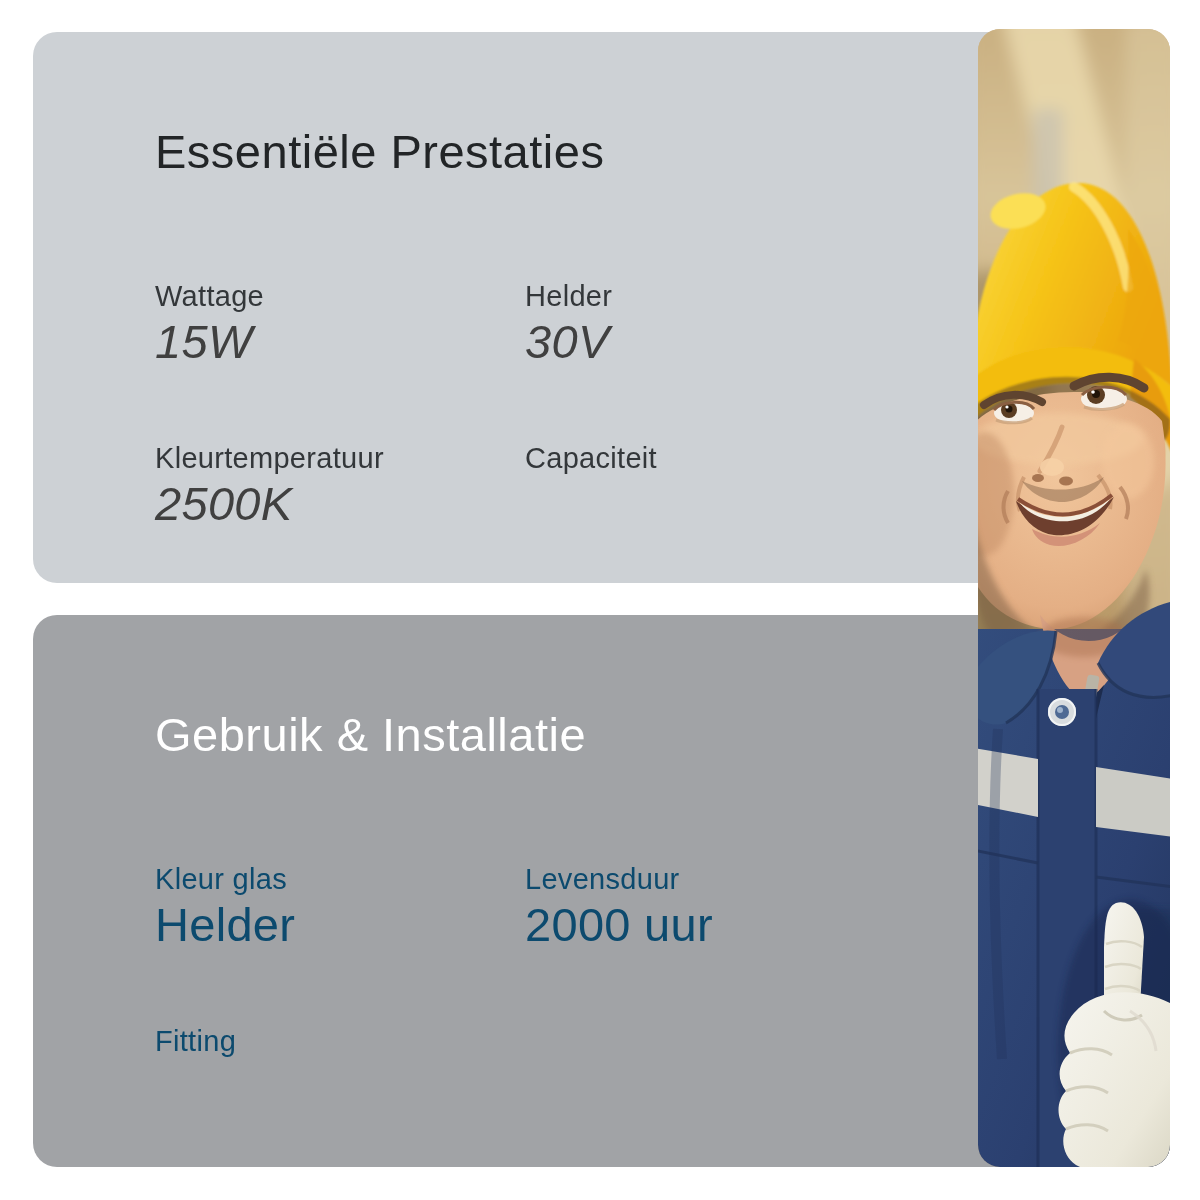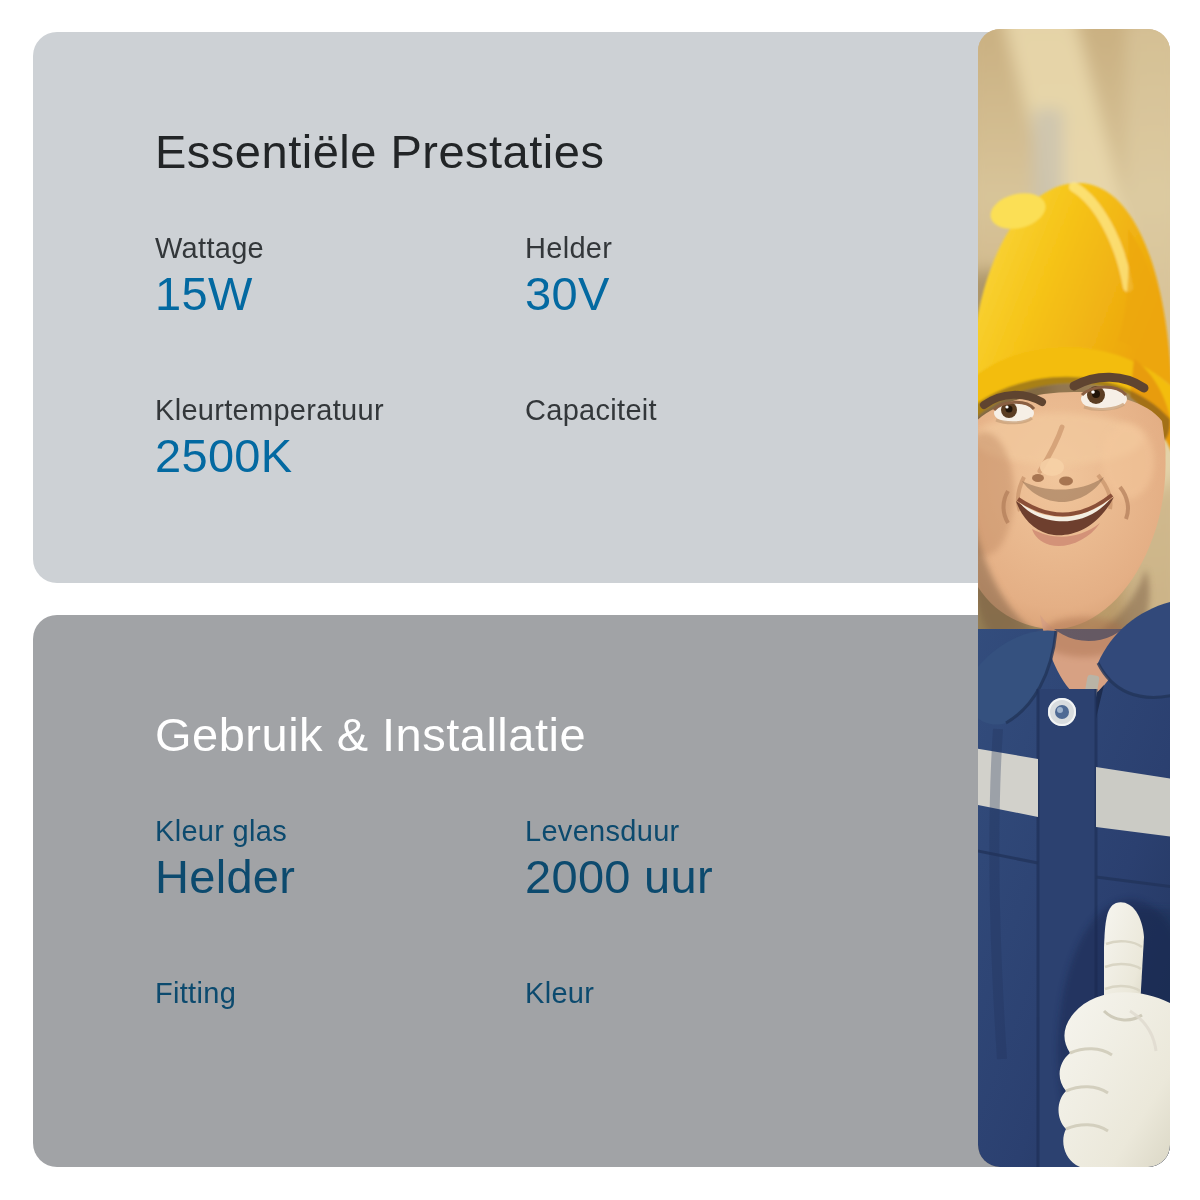--- a/index.html
+++ b/index.html
@@ -9,30 +9,30 @@
 
   .card { position:absolute; left:33px; width:1036px; border-radius:24px; }
   .card-light { top:32px; height:551px; background:#cdd1d5; }
   .card-dark  { top:615px; height:552px; background:#a1a3a6;padding-left:28px; }
 
   .card-title { position:absolute; left:122px; top:92px; font-size:47px; line-height:56px;
                 font-weight:400; letter-spacing:0.5px; }
   .card-light .card-title { color:#222527; }
   .card-dark  .card-title { color:#ffffff; }
 
-  .spec { position:absolute; }
+  .spec { position:absolute;margin-top:48px; }
   .spec.c1 { left:122px; }
   .spec.c2 { left:492px; }
   .spec.r1 { top:198px; }
   .spec.r2 { top:360px; }
 
   .spec-label { font-size:29px; line-height:36px; font-weight:400; letter-spacing:0.3px; }
   .spec-value { font-size:47px; line-height:52px; font-weight:400; letter-spacing:0.3px; margin-top:2px; }
   .card-light .spec-label { color:#33373a; }
-  .card-light .spec-value { color:#0369a1; }
+  .card-light .spec-value { color:#404040;font-style:italic; }
   .card-dark  .spec-label { color:#0c4a6e; }
   .card-dark  .spec-value { color:#0c4a6e; }
 
   .photo { position:absolute; left:978px; top:29px; width:192px; height:1138px;
            border-radius:22px; overflow:hidden; background:#cdb488; }
   .photo svg { display:block; width:100%; height:100%; }
 </style>
 </head>
 <body>
 
@@ -66,21 +66,20 @@
       <div class="spec-value">Helder</div>
     </div>
     <div class="spec c2 r1">
       <div class="spec-label">Levensduur</div>
       <div class="spec-value">2000 uur</div>
     </div>
     <div class="spec c1 r2">
       <div class="spec-label">Fitting</div>
     </div>
     <div class="spec c2 r2">
-      <div class="spec-label">Kleur</div>
     </div>
   </section>
 
   <aside class="photo" title="Smiling construction worker wearing a yellow hard hat and blue work jacket, giving a thumbs-up with a white knit glove">
     <svg viewBox="0 0 192 1138" preserveAspectRatio="none" aria-hidden="true">
       <defs>
         <linearGradient id="bg" x1="0" y1="0" x2="0" y2="1">
           <stop offset="0" stop-color="#c9af80"></stop>
           <stop offset="0.25" stop-color="#d8c499"></stop>
           <stop offset="0.55" stop-color="#c7ab7d"></stop>

